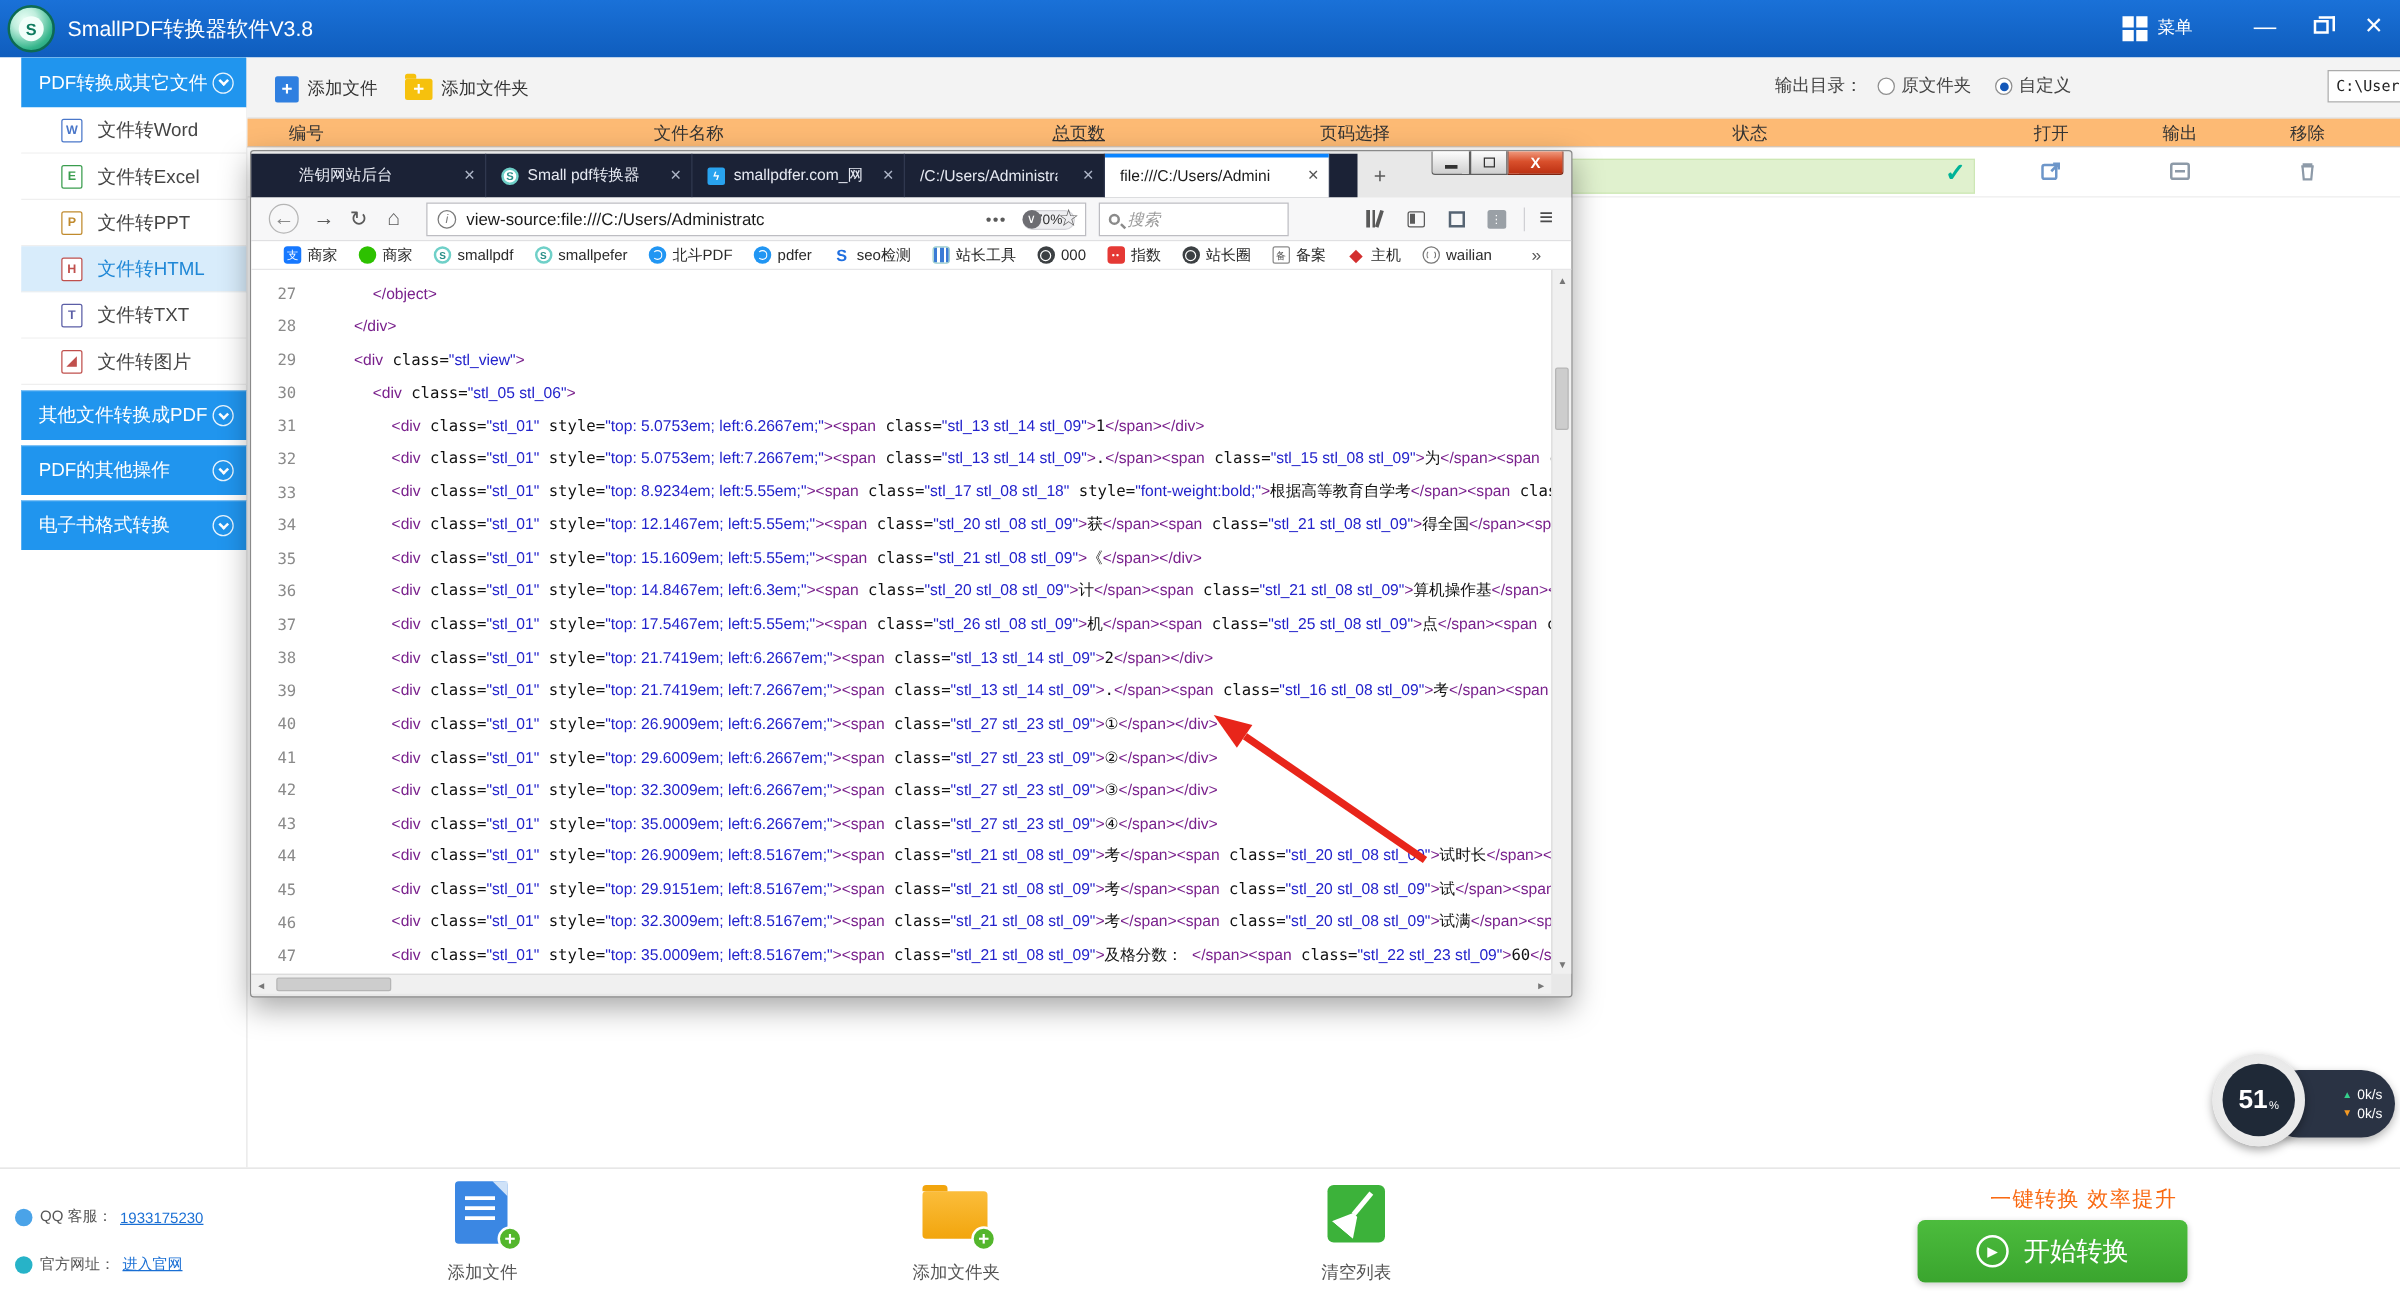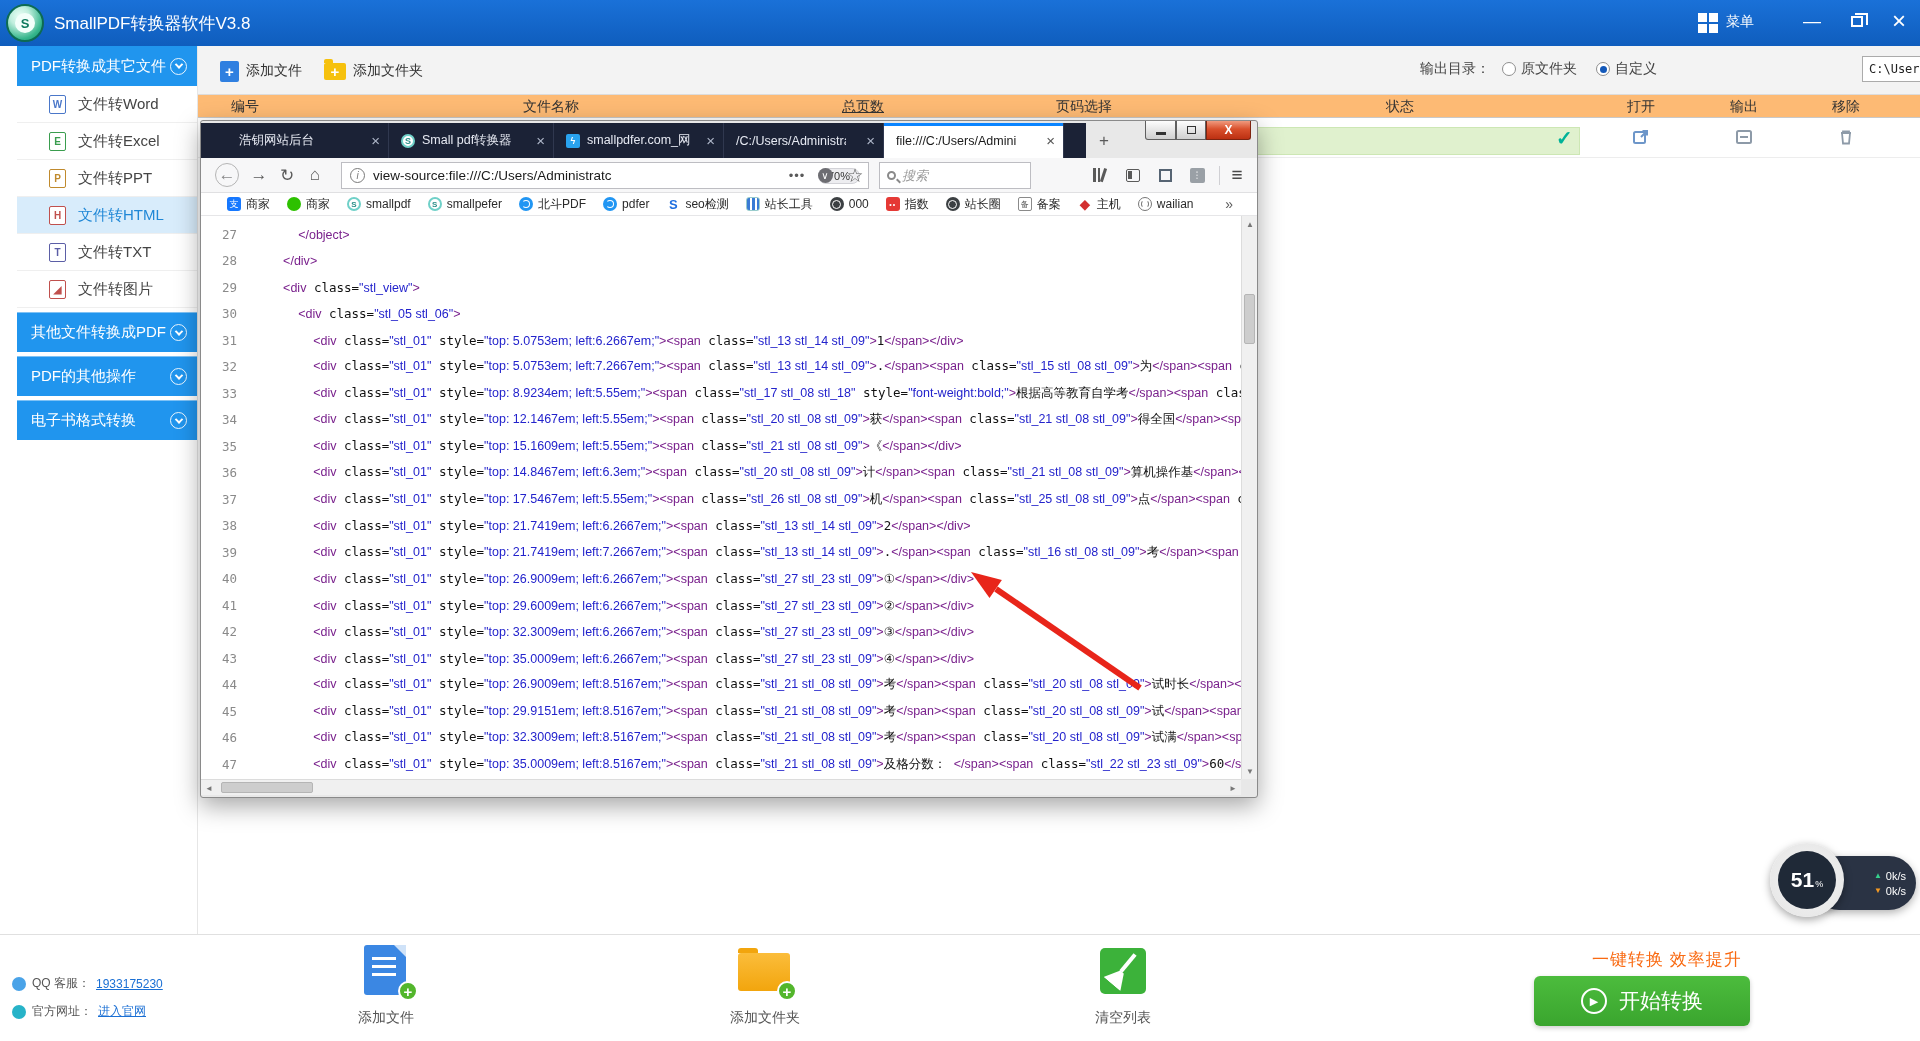--- a/index.html
+++ b/index.html
@@ -579,21 +579,21 @@
       </div>
   </div>
   <div class="gauge">
     <div class="gauge-in">
         <span>51</span>
         <small>%</small>
       </div>
   </div>
 
   <div class="bottombar">
-    <div class="qline" style="left:12px;top:40px;align-items:center;">
+    <div class="qline" style="left:12px;top:30px;align-items:center;">
       <span class="qic qq-bell"></span>
       <span>QQ 客服：</span>
       <span class="blue-link">1933175230</span>
     </div>
     <div class="qline" style="left:12px;top:68px;">
       <span class="qic site-glb"></span>
       <span>官方网址：</span>
       <span class="blue-link">进入官网</span>
     </div>
 
@@ -608,21 +608,21 @@
       </div>
       <div class="lbl">添加文件</div>
     </div>
     <div class="bigbtn" style="left:705px;top:8px;">
       <div class="icon-wrap">
         <div class="fold-ic"></div>
         <div class="plusbadge">+</div>
       </div>
       <div class="lbl">添加文件夹</div>
     </div>
-    <div class="bigbtn" style="left:1063px;top:8px;">
+    <div class="bigbtn" style="left:1025px;top:8px;">
       <div class="icon-wrap">
         <div class="broom-ic">
             <i></i>
             <u></u>
           </div>
       </div>
       <div class="lbl">清空列表</div>
     </div>
   </div>
 

